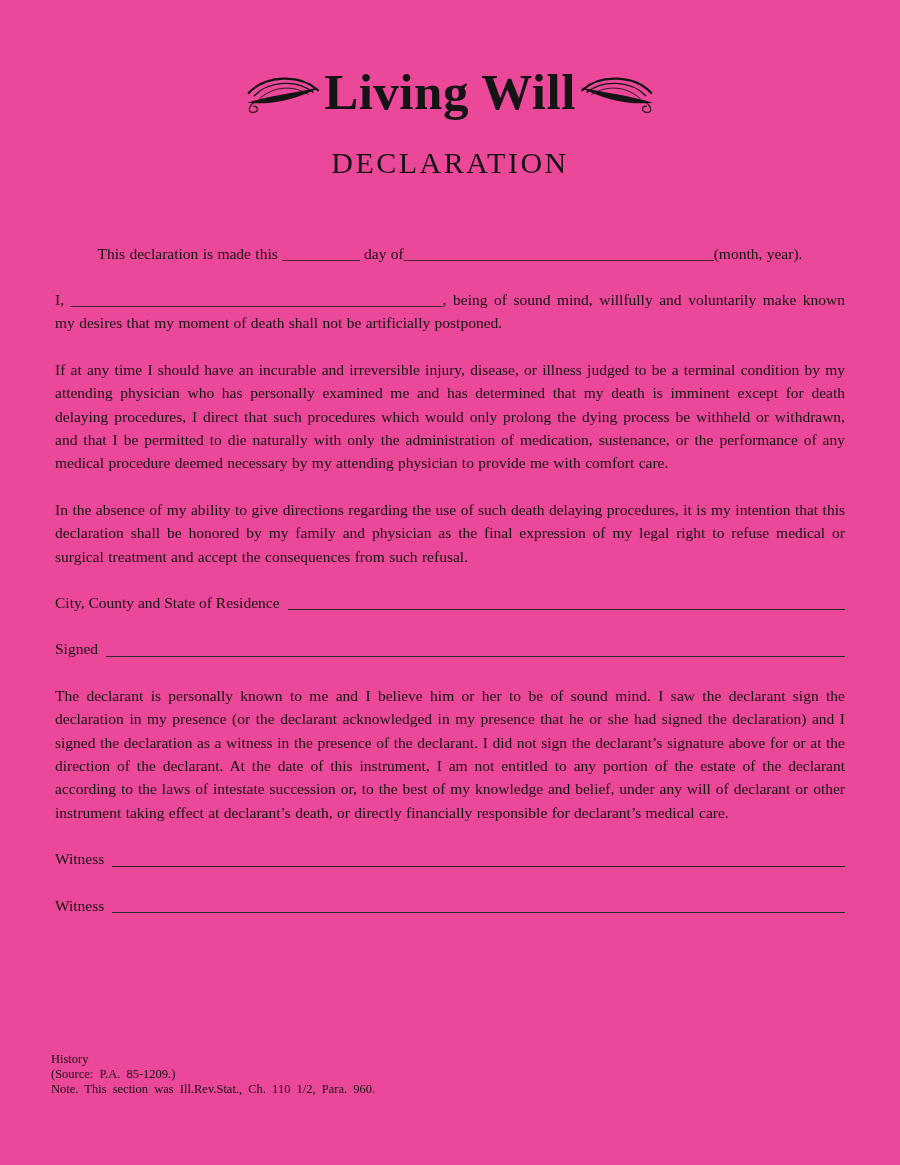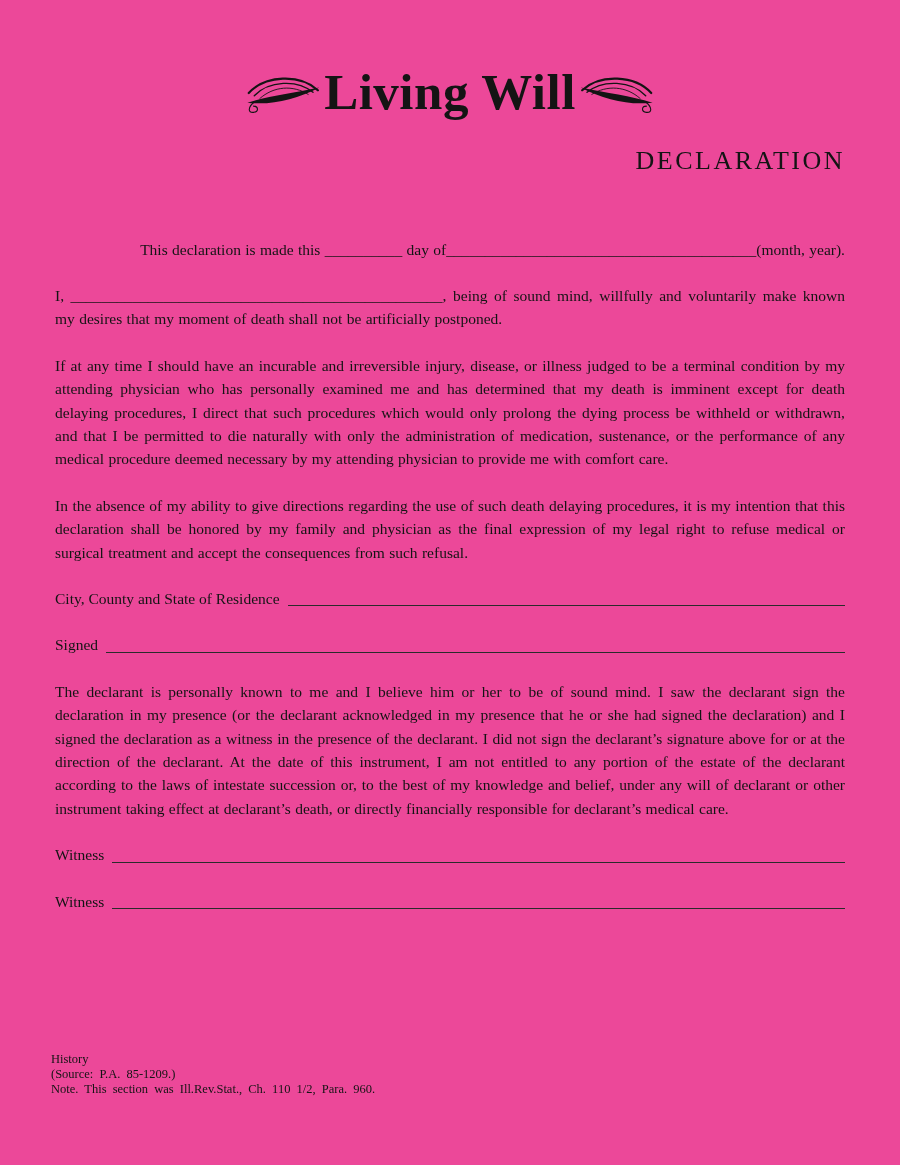--- a/index.html
+++ b/index.html
@@ -27,37 +27,37 @@
     font-size: 51px;
     line-height: 1.05;
     font-weight: bold;
     letter-spacing: 0.5px;
     white-space: nowrap;
   }
   .flourish { display: block; }
   .flourish.right { transform: scaleX(-1); }
   .doc-subtitle {
     margin: 26px 0 0 0;
-    text-align: right;
-    font-size: 26px;
+    text-align: center;
+    font-size: 30px;
     font-weight: normal;
     letter-spacing: 2.5px;
   }
 
   
   main { display: block; margin-top: 62px; }
   main > * { margin: 0; }
   main > * + * { margin-top: 23px; }
   .para {
     font-size: 15.5px;
     line-height: 23.4px;
     text-align: justify;
     word-spacing: 0.5px;
   }
-  .para.single { text-align: right; }
+  .para.single { text-align: center; }
 
   
   .sig-row { display: flex; font-size: 15.5px; line-height: 23.4px; }
   .sig-label { white-space: nowrap; }
   .sig-line {
     flex: 1;
     margin-left: 8px;
     margin-bottom: 4px;
     border-bottom: 1.3px solid #2b2b2b;
   }

